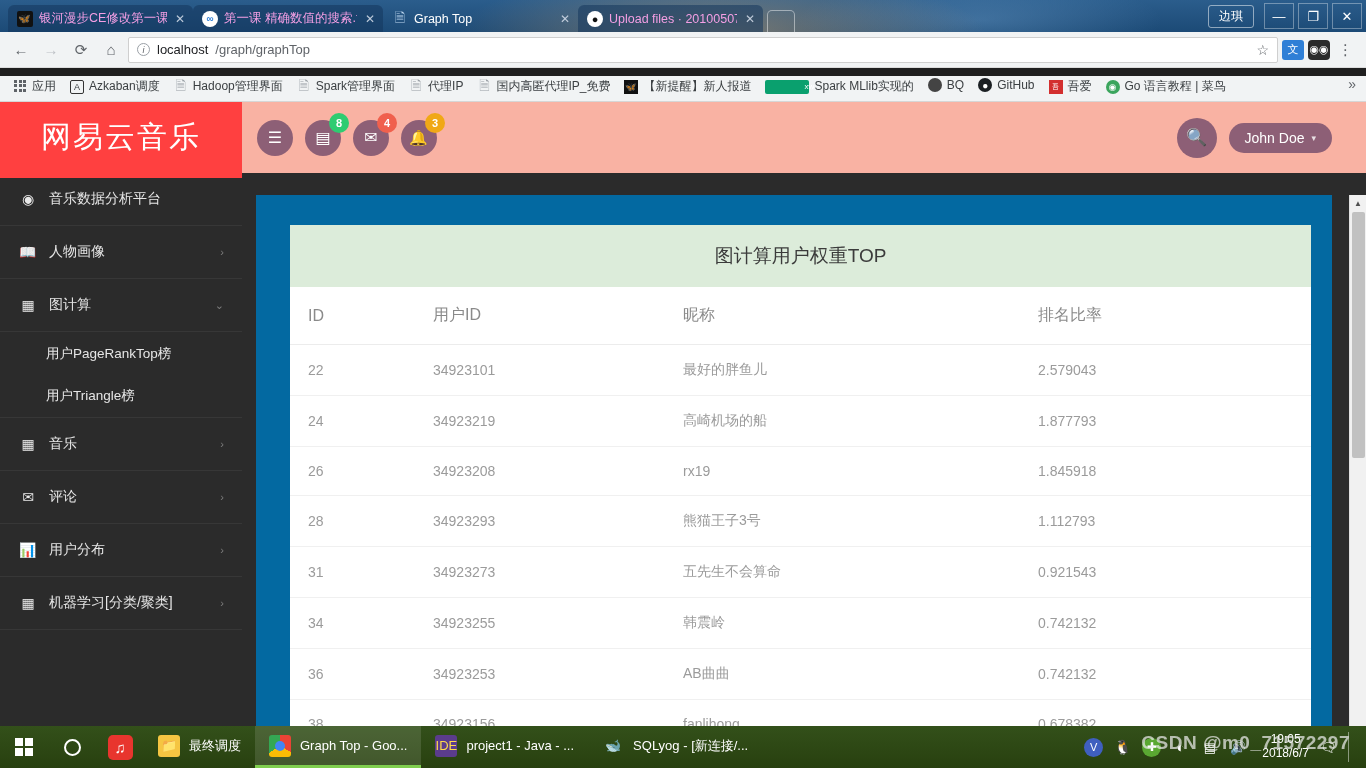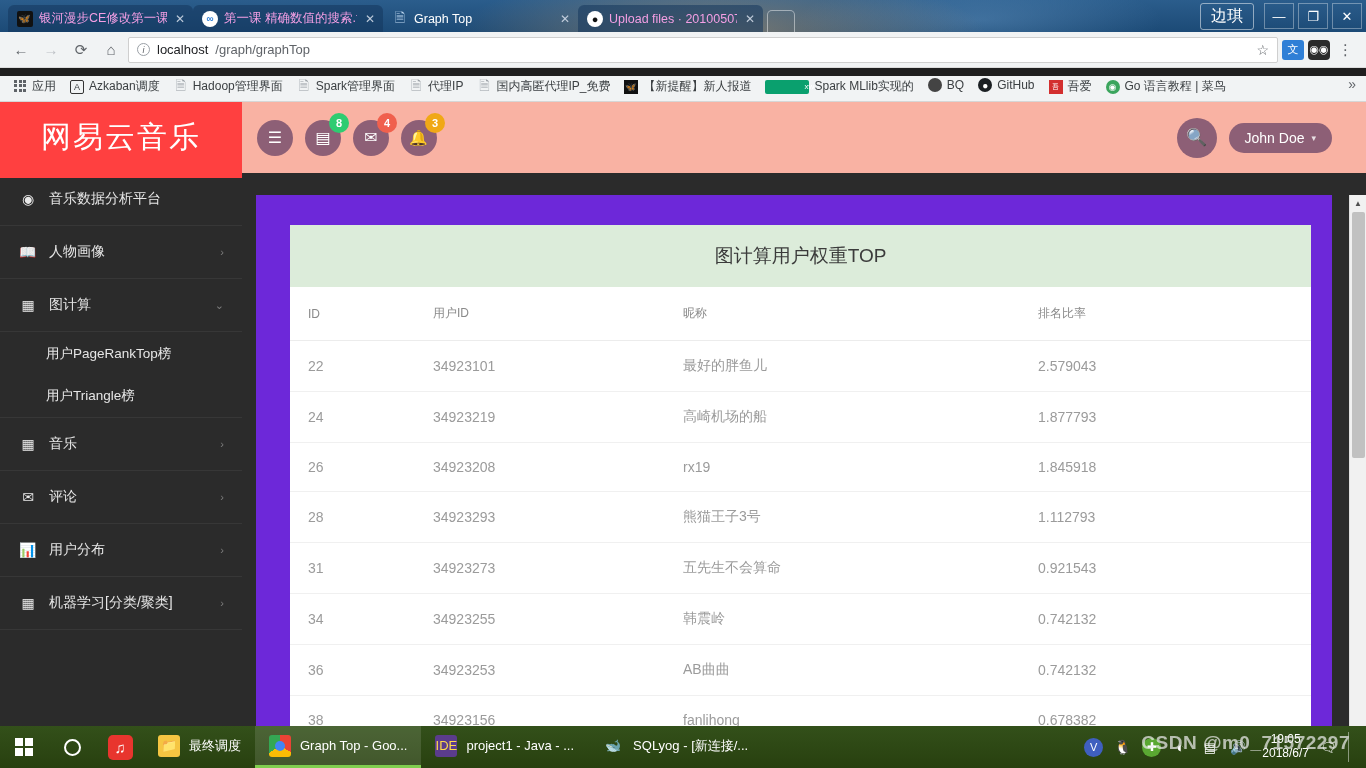--- a/index.html
+++ b/index.html
@@ -73,21 +73,21 @@
     border-bottom: none;
     border-top-left-radius:5px; border-top-right-radius:5px;
     margin-left: 4px;
   }
 
   .win-ctrls {
     position: absolute; right: 0; top: 0; height: 32px;
     display: flex; align-items: center; gap: 0; z-index: 5;
   }
   .win-user {
-    color: #fff; font-size: 16px; padding: 2px 10px;
+    color: #fff; font-size: 12px; padding: 2px 10px;
     border: 1px solid rgba(255,255,255,.5); border-radius: 3px;
     margin-right: 10px;
   }
   .win-btn {
     width: 30px; height: 26px; color: #fff; font-size: 13px;
     display:flex;align-items:center;justify-content:center;
     border:1px solid rgba(255,255,255,.35);
     margin-right: 4px;
   }
 
@@ -222,33 +222,33 @@
     height: 43px; display:flex; align-items:center;
     padding-left: 46px; font-size: 13.5px; color:#e6e6e6;
     background: #2b2b2b;
   }
   .side-group-end { border-bottom: 1px solid #373737; }
 
   .content {
     flex: 1; background: #2b2b2b; padding: 22px 34px 0 14px;
   }
   .card {
-    background: #6d28d9;
+    background: #0369a1;
     min-height: 520px;
     padding: 30px 21px 0 34px;
   }
   .card-title {
     background: #dcecda; color: #3b3b3b;
     height: 62px; display:flex; align-items:center; justify-content:center;
     font-size: 19px;
   }
   table { width: 100%; border-collapse: collapse; background:#fff; }
   thead th {
     text-align: left; font-weight: normal;
-    color: #8a8a8a; font-size: 12px;
+    color: #8a8a8a; font-size: 16px;
     padding: 18px 0 18px 18px;
     border-bottom: 1px solid #ececec;
     background:#fff;
   }
   tbody td {
     color: #9b9b9b; font-size: 14px;
     padding: 16px 0 16px 18px;
     border-bottom: 1px solid #f0f0f0;
     background:#fff;
   }

